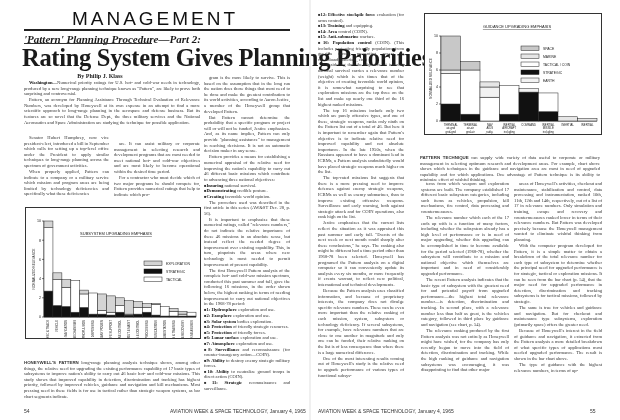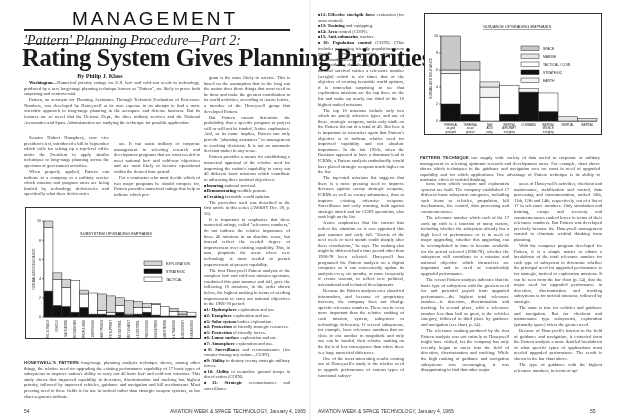--- a/index.html
+++ b/index.html
@@ -1,20 +1,20 @@
 <!DOCTYPE html>
 <html><head>
 <meta charset="utf-8">
 <style>
   html,body{margin:0;padding:0;}
   body{width:620px;height:420px;background:#fff;overflow:hidden;position:relative;font-family:"Liberation Serif",serif;color:#1a1a1a;}
   .abs{position:absolute;}
   .section{left:0;top:8px;width:310px;text-align:center;font-family:"Liberation Sans",sans-serif;font-size:19px;letter-spacing:3px;color:#111;}
   .rule{left:24px;top:29px;width:266px;height:1.5px;background:#222;}
-  .kicker{left:24px;top:33px;font-size:14px;font-style:italic;font-weight:normal;}
+  .kicker{left:24px;top:33px;font-size:11px;font-style:italic;font-weight:bold;}
   .kicker-rule{left:24px;top:43px;width:128px;height:1px;background:#333;}
   .headline{left:22px;top:44px;width:272px;font-size:24.5px;font-weight:bold;letter-spacing:-0.3px;white-space:nowrap;}
   .byline{left:0;top:73px;width:200px;text-align:center;font-size:6px;font-weight:bold;}
   .text{font-size:4.6px;line-height:5.6px;text-align:justify;color:#333;}
   .text p{margin:0 0 0.5px 0;text-indent:5px;}
   .text b{color:#111;}
   .bullets{margin:0;padding:0;list-style:none;}
   .bullets li{margin:0;}
   .bullets li::before{content:"\25A0 ";font-size:4px;}
   .footer{font-family:"Liberation Sans",sans-serif;font-size:5px;color:#333;}

